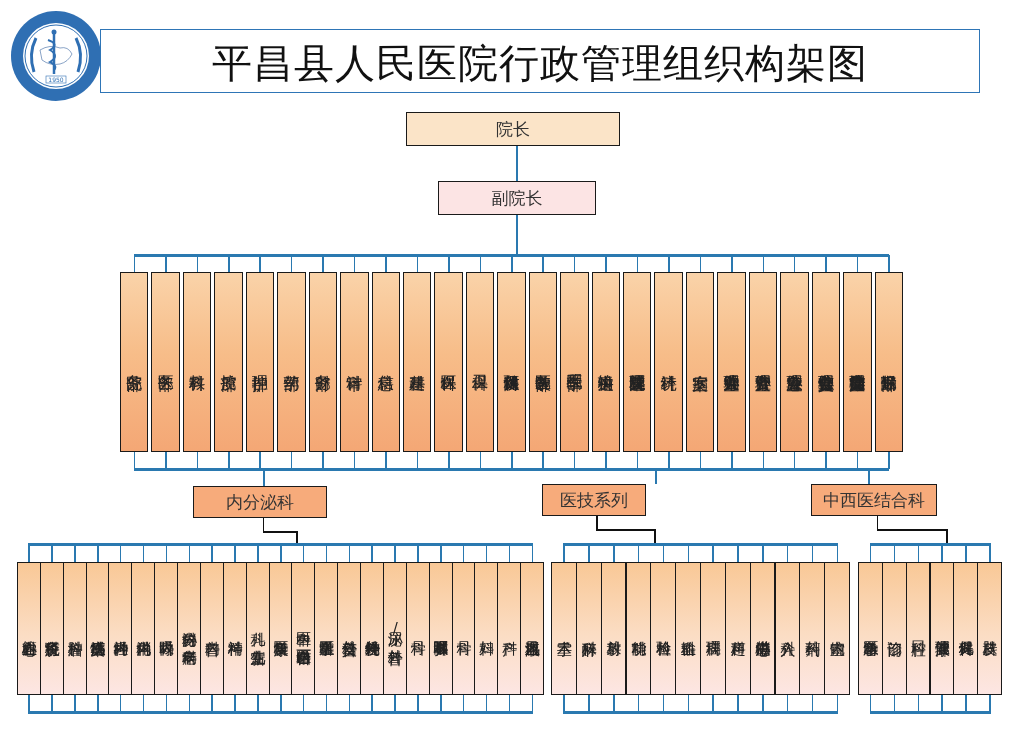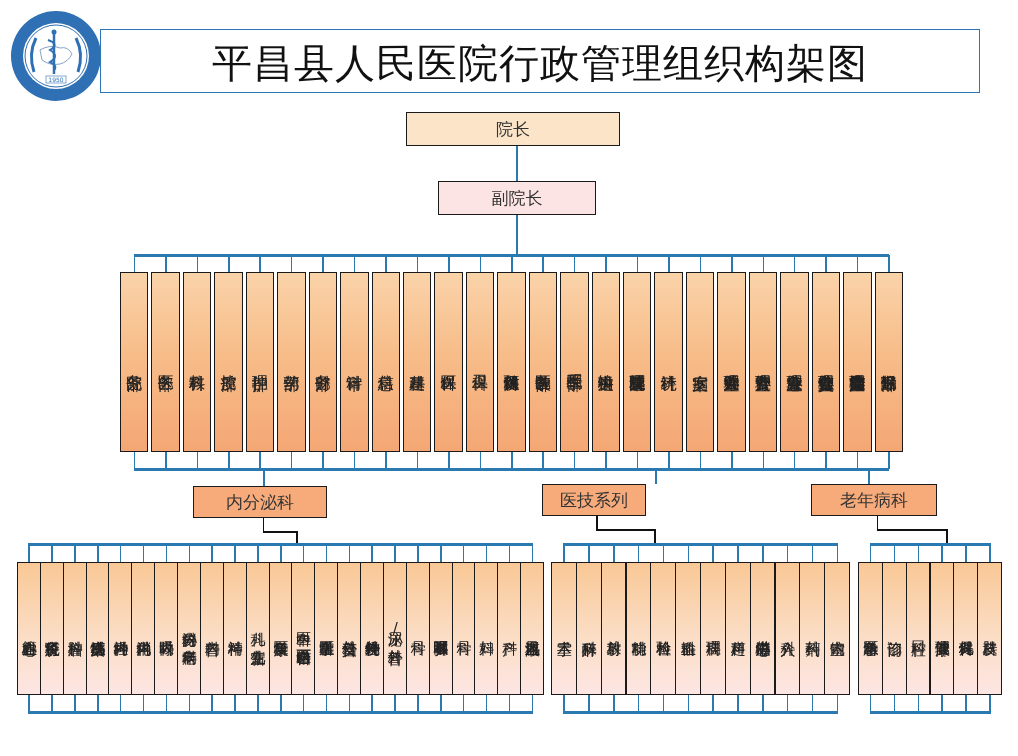--- a/index.html
+++ b/index.html
@@ -366,21 +366,21 @@
     <div class="line" style="left:811.7499999999999px; top:545px; width:1.5px; height:17px;"></div>
     <div class="line" style="left:811.7499999999999px; top:695px; width:1.5px; height:17px;"></div>
     <div class="vbox bot" style="left:824.1666666666666px; top:562px; width:25.833333333333332px; height:133px;">
       <span class="vtext" style="font-size:15px; line-height:17px;">内镜室</span>
     </div>
     <div class="line" style="left:836.5833333333333px; top:545px; width:1.5px; height:17px;"></div>
     <div class="line" style="left:836.5833333333333px; top:695px; width:1.5px; height:17px;"></div>
     <div class="line" style="left:563.4166666666666px; top:543px; width:274.66666666666663px; height:3px;"></div>
     <div class="line" style="left:563.4166666666666px; top:711px; width:274.66666666666663px; height:3px;"></div>
     <div class="line" style="left:868px; top:470px; width:1.5px; height:14px;"></div>
-    <div class="group" style="left:811px; top:484px; width:126px; height:32px;">老年病科</div>
+    <div class="group" style="left:811px; top:484px; width:126px; height:32px;">中西医结合科</div>
     <div class="line-k" style="left:876.52px; top:516px; width:1.5px; height:13px;"></div>
     <div class="line-k" style="left:876.52px; top:529px; width:69.48000000000002px; height:1.5px;"></div>
     <div class="line-k" style="left:946px; top:529px; width:1.5px; height:16px;"></div>
     <div class="vbox bot" style="left:858px; top:562px; width:24.833333333333332px; height:133px;">
       <span class="vtext" style="font-size:15px; line-height:17px;">急诊医学科</span>
     </div>
     <div class="line" style="left:869.9166666666666px; top:545px; width:1.5px; height:17px;"></div>
     <div class="line" style="left:869.9166666666666px; top:695px; width:1.5px; height:17px;"></div>
     <div class="vbox bot" style="left:881.8333333333334px; top:562px; width:24.833333333333332px; height:133px;">
       <span class="vtext" style="font-size:15px; line-height:17px;">门诊部</span>

